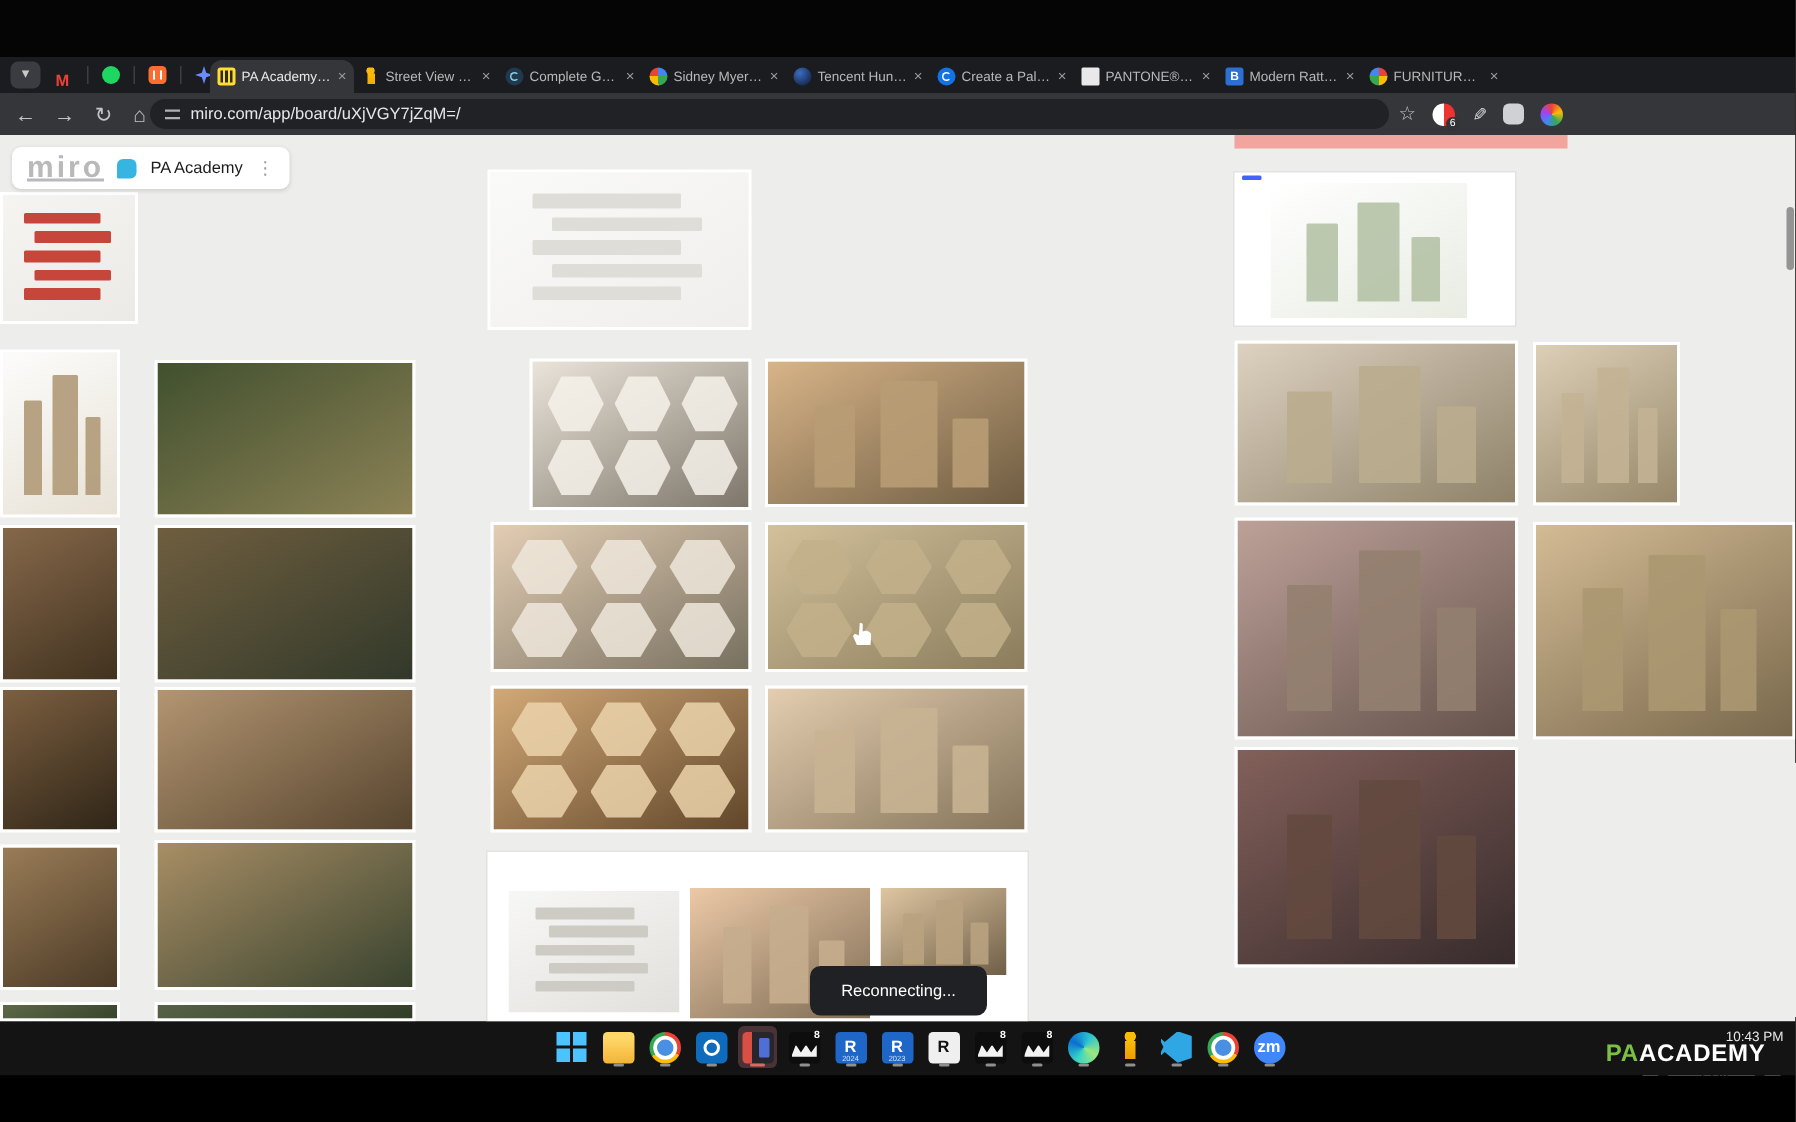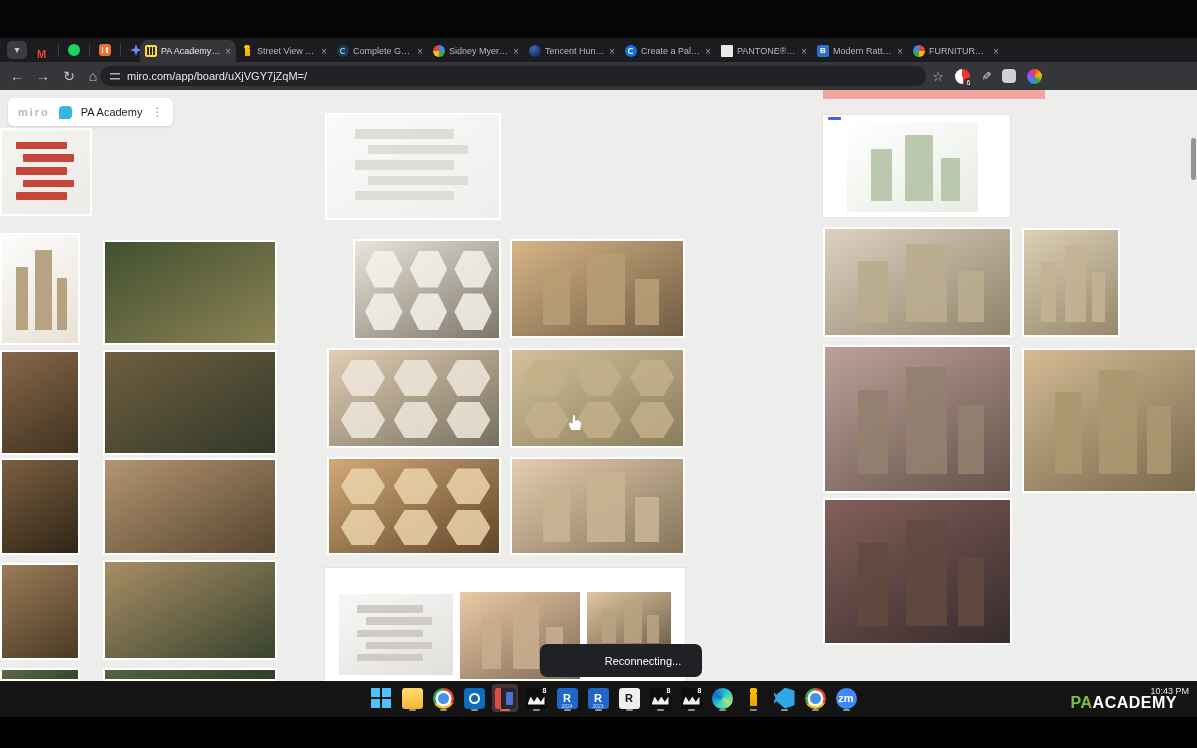--- a/index.html
+++ b/index.html
@@ -65,21 +65,21 @@
   .tile{position:absolute;border:2px solid #fff;box-sizing:border-box;overflow:hidden;}
   .tile i{position:absolute;display:block;}
   .tile .bar{height:9%;width:58%;border-radius:1px;}
   .tile .twr{bottom:12%;border-radius:1px 1px 0 0;opacity:.9;}
   .tile .hex{width:26%;height:38%;clip-path:polygon(25% 0,75% 0,100% 50%,75% 100%,25% 100%,0 50%);opacity:.85;}
   .frame-card{position:absolute;background:#fff;box-shadow:0 0 0 1px #e2e2e0;}
   .pink-strip{position:absolute;left:823px;top:-3px;width:222px;height:10px;background:#f2a49e;border-top:2px solid #cf4a45;}
   .blue-dash{position:absolute;left:828px;top:27px;width:13px;height:3px;background:#4262ff;border-radius:1px;}
   .miro-pill{position:absolute;left:8px;top:8px;height:28px;background:#fff;border-radius:6px;
              box-shadow:0 1px 3px rgba(0,0,0,.12);display:flex;align-items:center;gap:9px;padding:0 10px;}
-  .miro-logo{color:#b9b9b9;font-size:11px;letter-spacing:2px;font-weight:bold;}
+  .miro-logo{color:#b9b9b9;font-size:20px;letter-spacing:2px;font-weight:bold;text-decoration:underline;}
   .board-ic{width:13px;height:13px;border-radius:4px 4px 4px 1px;background:#35b5df;}
   .board-name{color:#1c1c1c;font-size:11px;}
   .kebab{color:#9a9a9a;font-size:12px;}
   .zoom-pill{position:absolute;right:10px;bottom:17px;width:92px;height:30px;background:#fff;border-radius:6px;
              box-shadow:0 1px 4px rgba(0,0,0,.25);display:flex;align-items:center;justify-content:space-between;
              padding:0 10px;box-sizing:border-box;z-index:30;}
   .zoom-btn{color:#2b2b2b;font-size:13px;font-weight:bold;}
   .zoom-val{color:#2b2b2b;font-size:11px;}
   .toast{position:absolute;left:540px;top:554px;width:118px;height:33px;background:#202125;border-radius:7px;
          color:#fff;font-size:11px;display:flex;align-items:center;justify-content:center;z-index:40;}
@@ -363,21 +363,21 @@
     <span class="board-ic"></span>
     <span class="board-name">PA Academy</span>
     <span class="kebab">⋮</span>
   </div>
 
   <div class="zoom-pill">
     <span class="zoom-btn">−</span>
     <span class="zoom-val">55%</span>
     <span class="zoom-btn">+</span>
   </div>
-  <div class="toast" style="top:644px;position:absolute;padding-left:44px;">Reconnecting...</div>
+  <div class="toast" style="top:644px;position:absolute;">Reconnecting...</div>
   <div class="cursor-hand" style="top:415px;position:absolute;"></div>
   <div class="scroll-thumb" style="top:138px;position:absolute;"></div>
 
 
   <div class="taskbar">
     <div id="tb-icons">
         <div class="tb-item">
           <span class="tb-icon tb-windows"></span>
         </div>
         <div class="tb-item">

